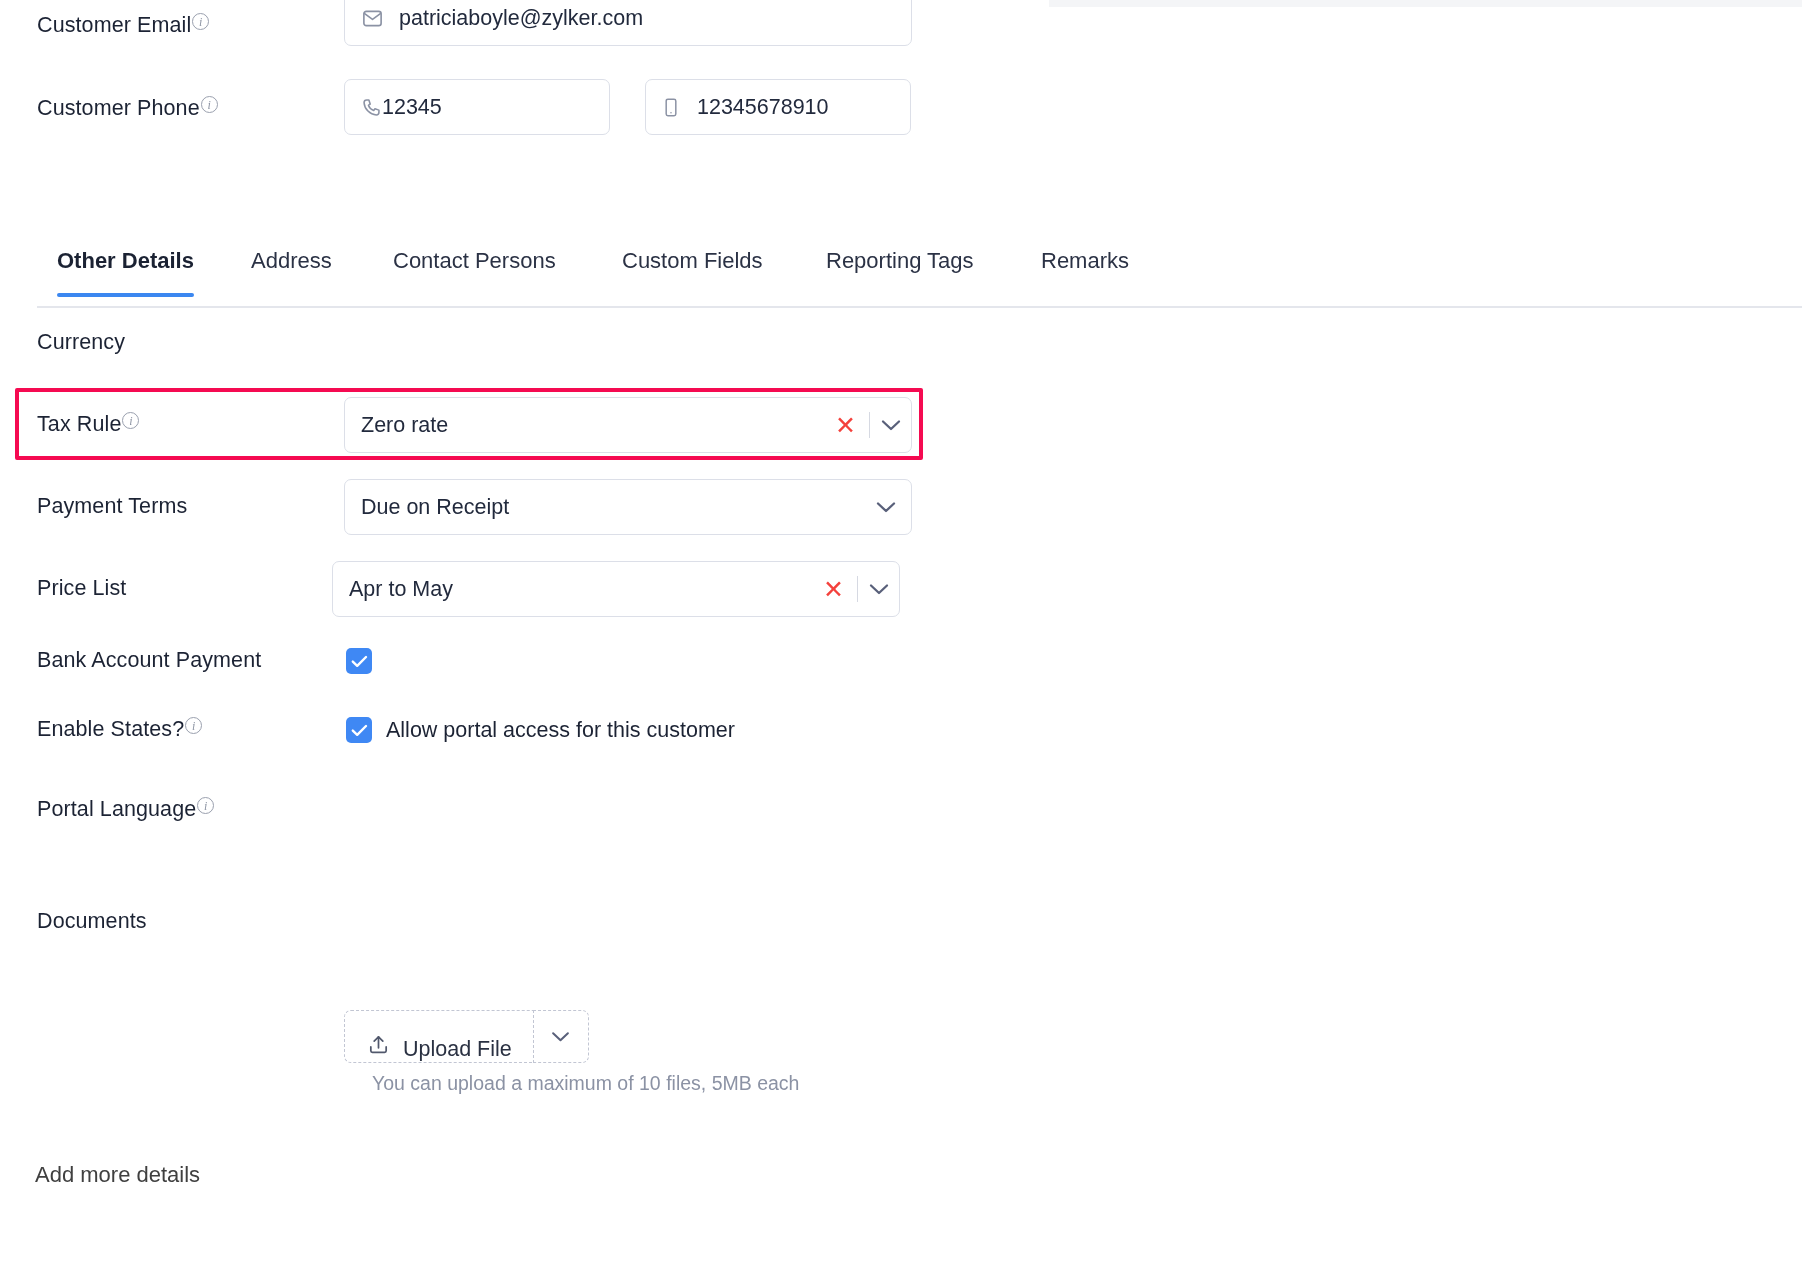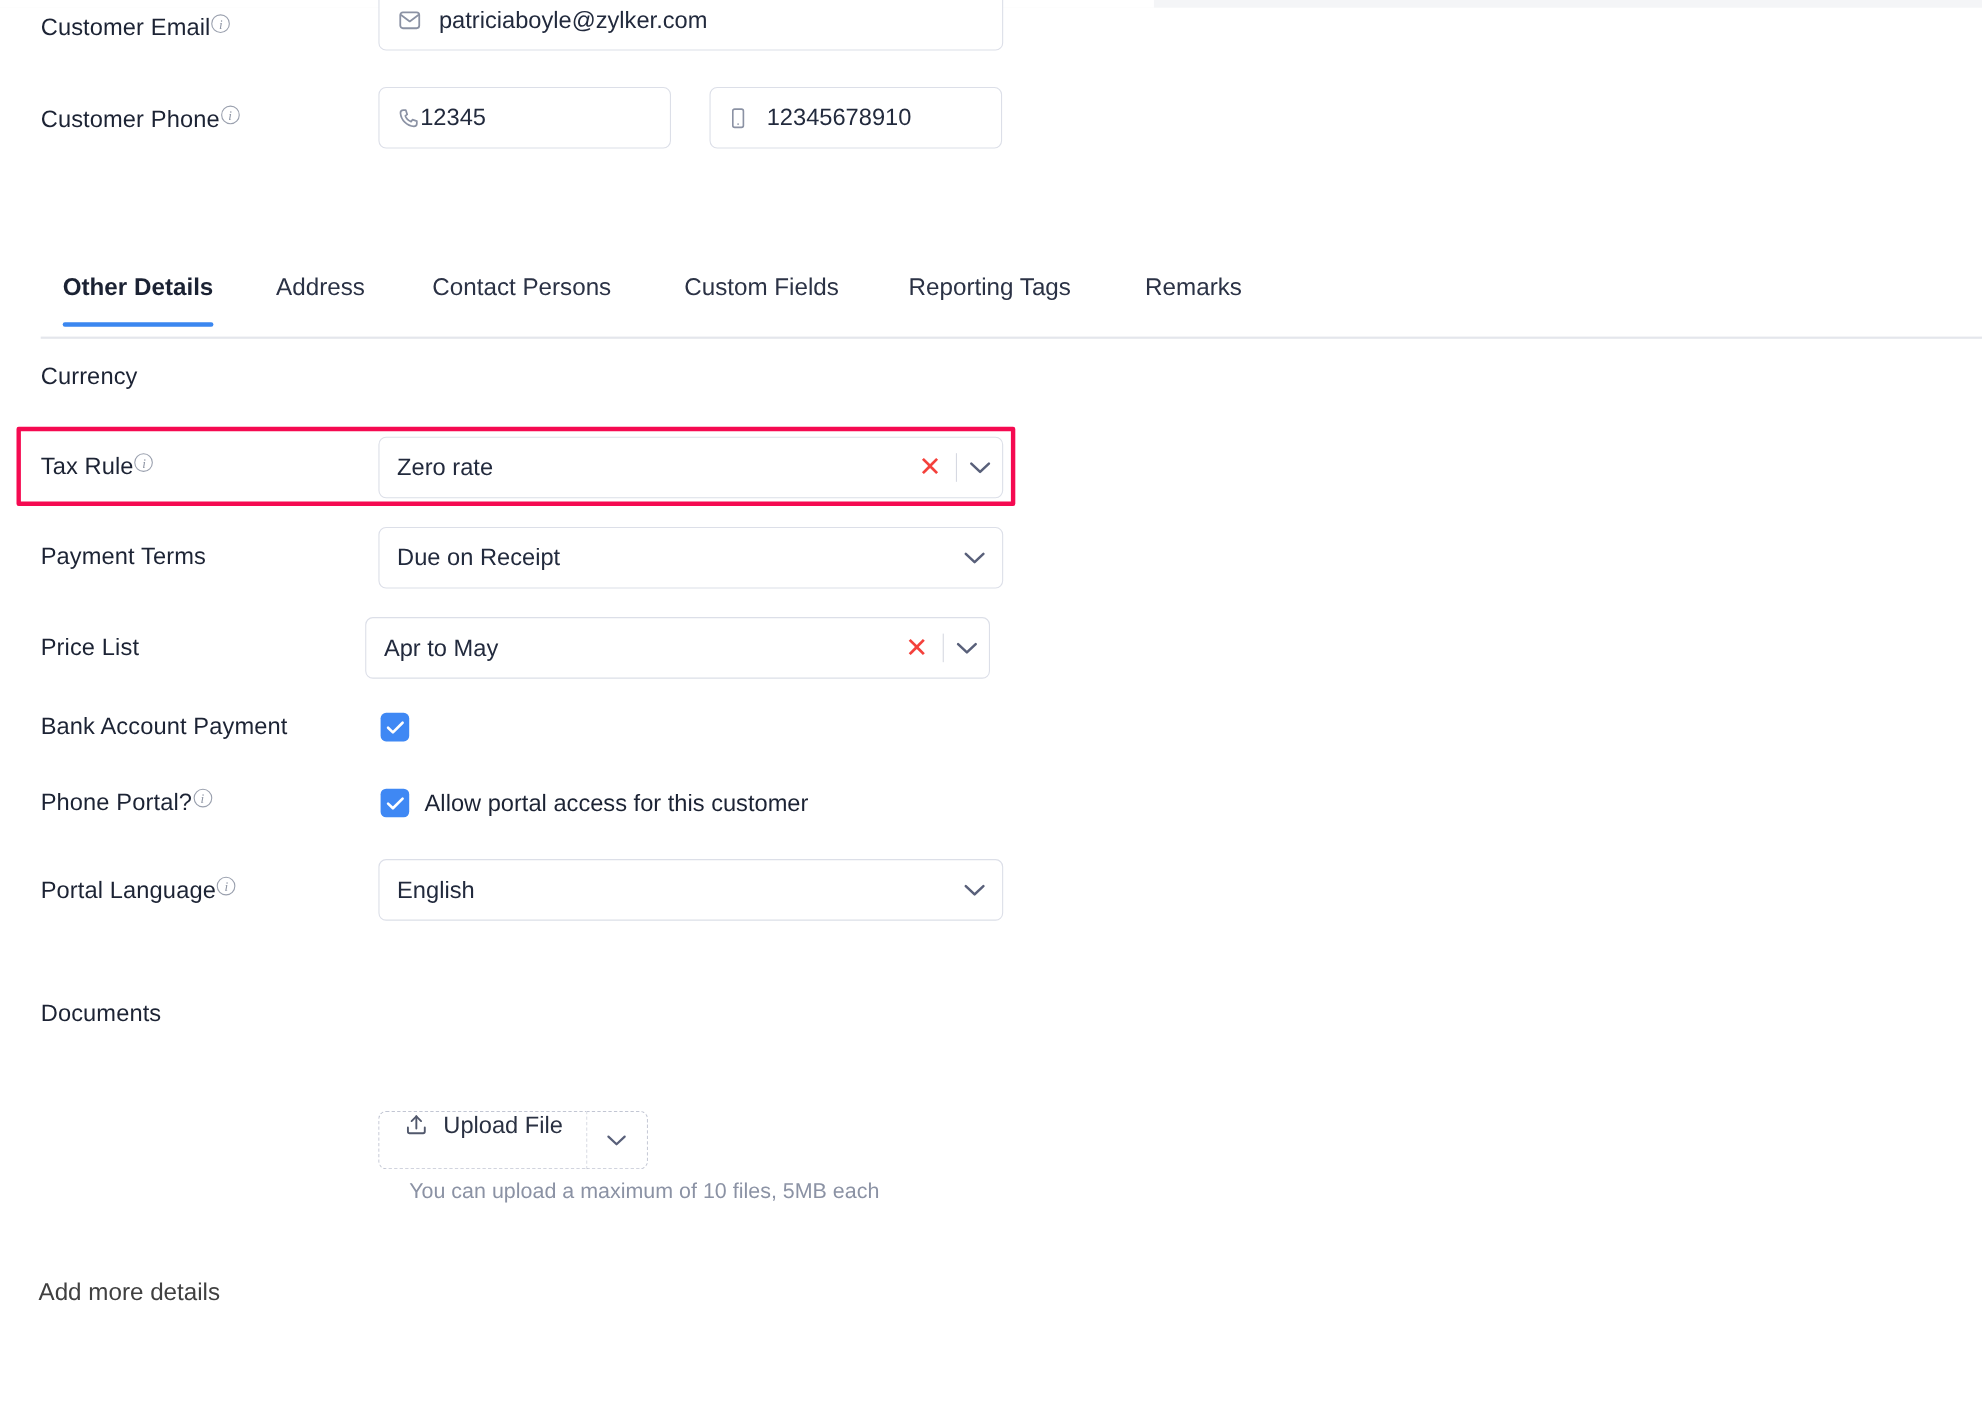--- a/index.html
+++ b/index.html
@@ -180,21 +180,21 @@
     top: 1010px;
     display: flex;
     align-items: stretch;
     height: 53px;
   }
   .upload-btn {
     border: 1.6px dashed #c2c6d3;
     border-right: none;
     border-radius: 7px 0 0 7px;
     display: flex;
-    align-items: flex-start;
+    align-items: flex-end;
     gap: 13px;
     padding: 0 21px 0 22px;
     background: #fff;
     font-size: 21.5px;
     color: #2a3142;
     white-space: nowrap;
   }
   .upload-drop {
     border: 1.6px dashed #c2c6d3;
     border-radius: 0 7px 7px 0;
@@ -343,43 +343,35 @@
   </div>
   <div class="cbrow" style="left:346px; top:648px;">
     <span class="cbox">
       <svg width="17" height="13" viewBox="0 0 17 13" fill="none" stroke="#ffffff" stroke-width="2.4" stroke-linecap="round" stroke-linejoin="round">
         <path d="M1.8 6.6 L6.2 10.8 L15 2"></path>
       </svg>
     </span>
   </div>
 
   <div class="label" style="top:717px;">
-    <span>Phone Portal?</span>
+    <span>Enable States?</span>
     <span class="info-icon">i</span>
   </div>
   <div class="cbrow" style="left:346px; top:717px;">
     <span class="cbox">
       <svg width="17" height="13" viewBox="0 0 17 13" fill="none" stroke="#ffffff" stroke-width="2.4" stroke-linecap="round" stroke-linejoin="round">
         <path d="M1.8 6.6 L6.2 10.8 L15 2"></path>
       </svg>
     </span>
     <span class="cbtext">Allow portal access for this customer</span>
   </div>
 
   <div class="label" style="top:797px;">
     <span>Portal Language</span>
     <span class="info-icon">i</span>
-  </div>
-  <div class="field" style="left:344px; top:781px; width:568px; height:56px; padding:0 8px 0 16px;">
-    <span class="val" style="flex:1;">English</span>
-    <span class="chev">
-      <svg width="20" height="13" viewBox="0 0 20 13" fill="none" stroke="#59607a" stroke-width="2.3" stroke-linecap="round" stroke-linejoin="round">
-        <path d="M2 2.5 L10 10 L18 2.5"></path>
-      </svg>
-    </span>
   </div>
 
   <div class="label" style="top:909px;">
     <span>Documents</span>
   </div>
   <div class="upload-wrap">
     <div class="upload-btn">
       <span>
         <svg width="23" height="23" viewBox="0 0 24 24" fill="none" stroke="#51586c" stroke-width="1.8" stroke-linecap="round" stroke-linejoin="round">
           <path d="M12 15.5 V4"></path>

